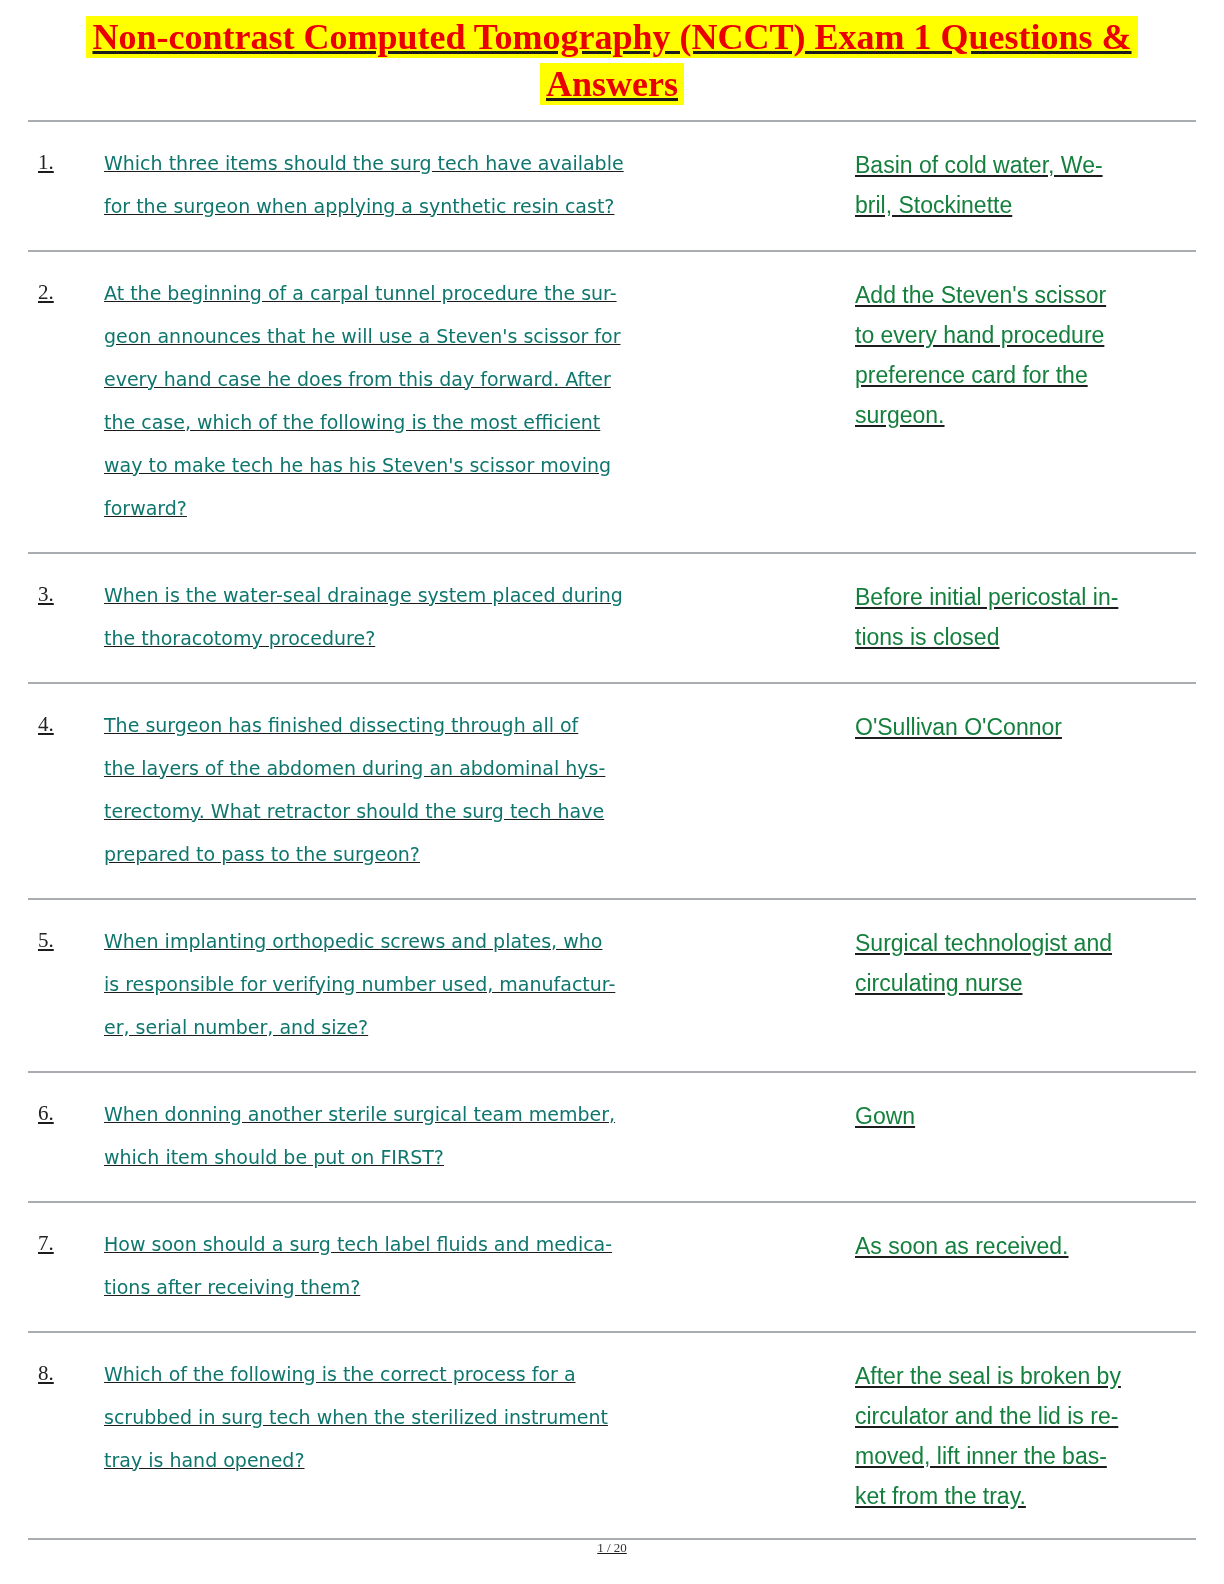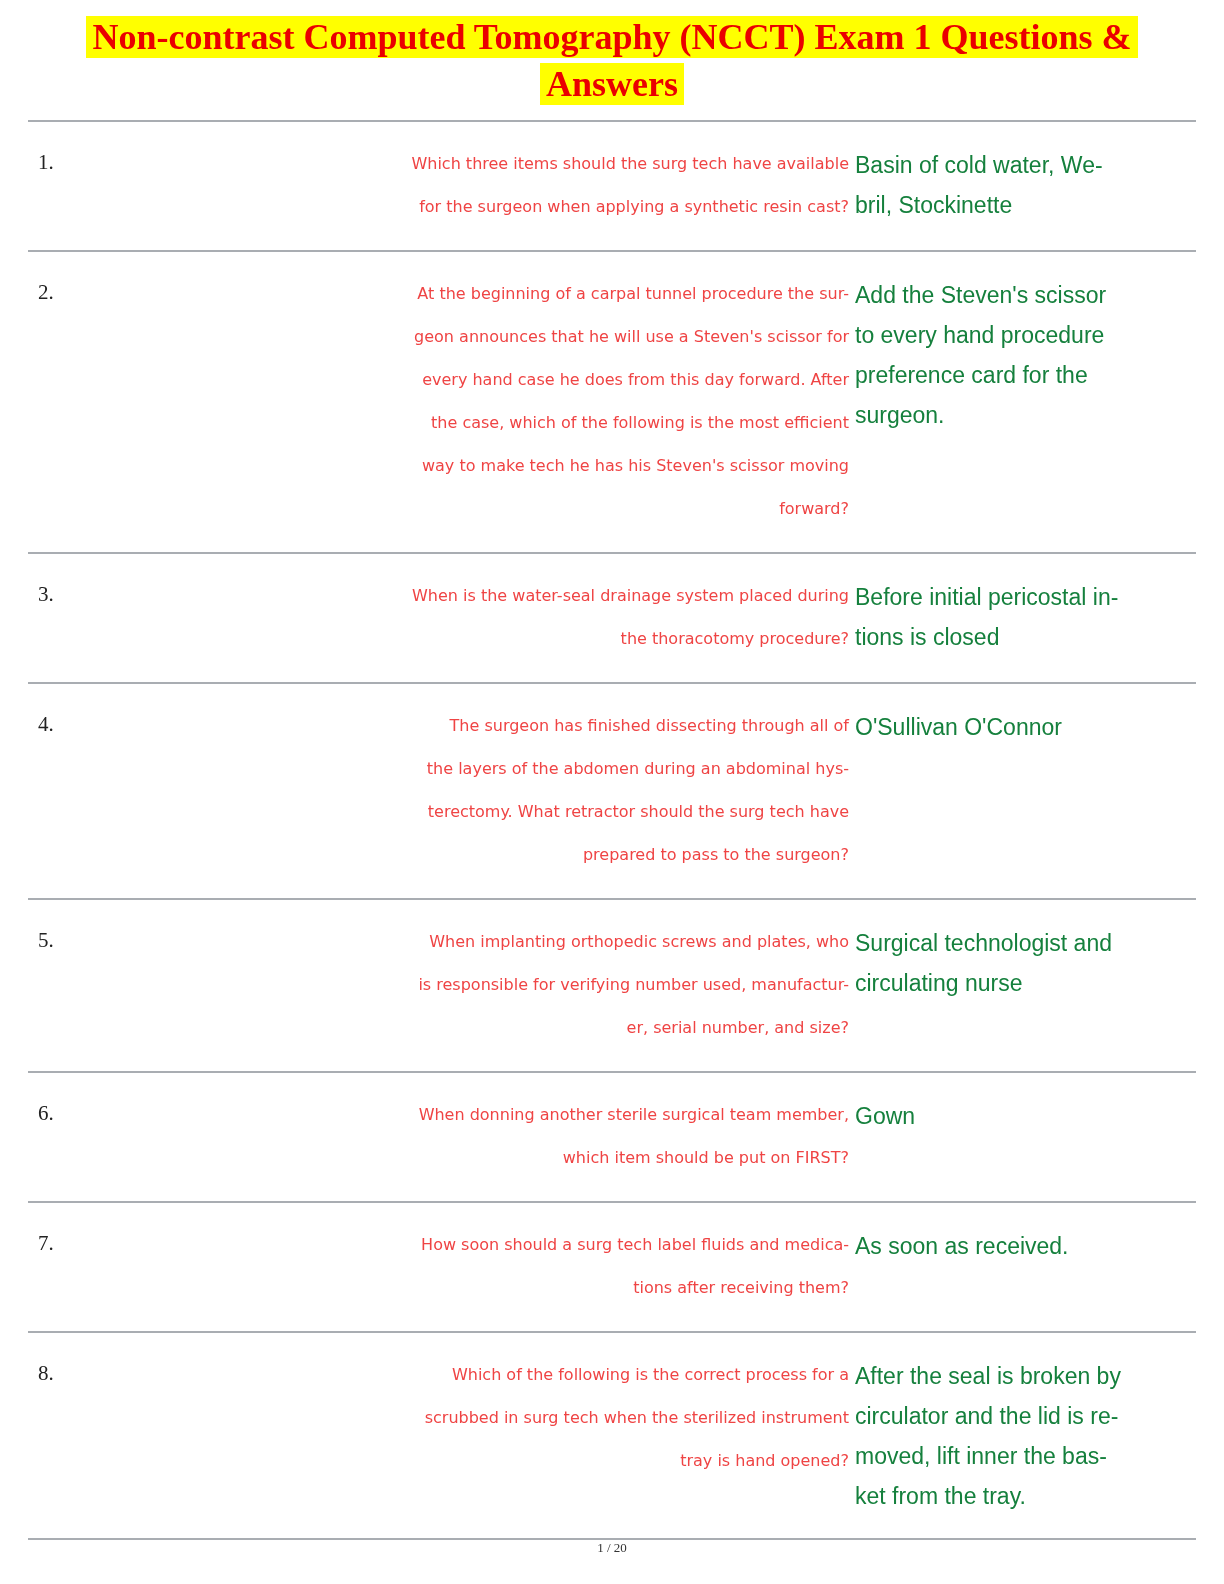--- a/index.html
+++ b/index.html
@@ -11,20 +11,21 @@
     width: 1224px;
     height: 1584px;
     margin: 0 auto;
     background: #ffffff;
     display: flex;
     flex-direction: column;
     overflow: hidden;
     box-sizing: border-box;
     font-family: "DejaVu Sans", sans-serif;
     color: #1c1c1c;
+    text-decoration: underline;
   }
   .title {
     text-align: center;
     font-family: "Liberation Serif", serif;
     font-weight: bold;
     font-size: 36px;
     line-height: 1.3;
     margin: 14px 30px 12px 30px;
     color: #ea0000;
     white-space: pre-line;
@@ -49,25 +50,24 @@
     box-sizing: border-box;
   }
   .num {
     font-family: "Liberation Serif", serif;
     font-size: 21px;
     line-height: 1;
     padding-top: 10px;
     color: #222222;
   }
   .q {
-    font-size: 16px;
+    font-size: 19px;
     line-height: 43px;
     white-space: pre-line;
-    color: #ef4444;
-    text-align: right;
+    color: #0f766e;
   }
   .a {
     font-size: 23px;
     line-height: 40px;
     white-space: pre-line;
     font-family: "Liberation Sans", sans-serif;
     color: #15803d;
     padding-left: 6px;
     padding-top: 3px;
   }

